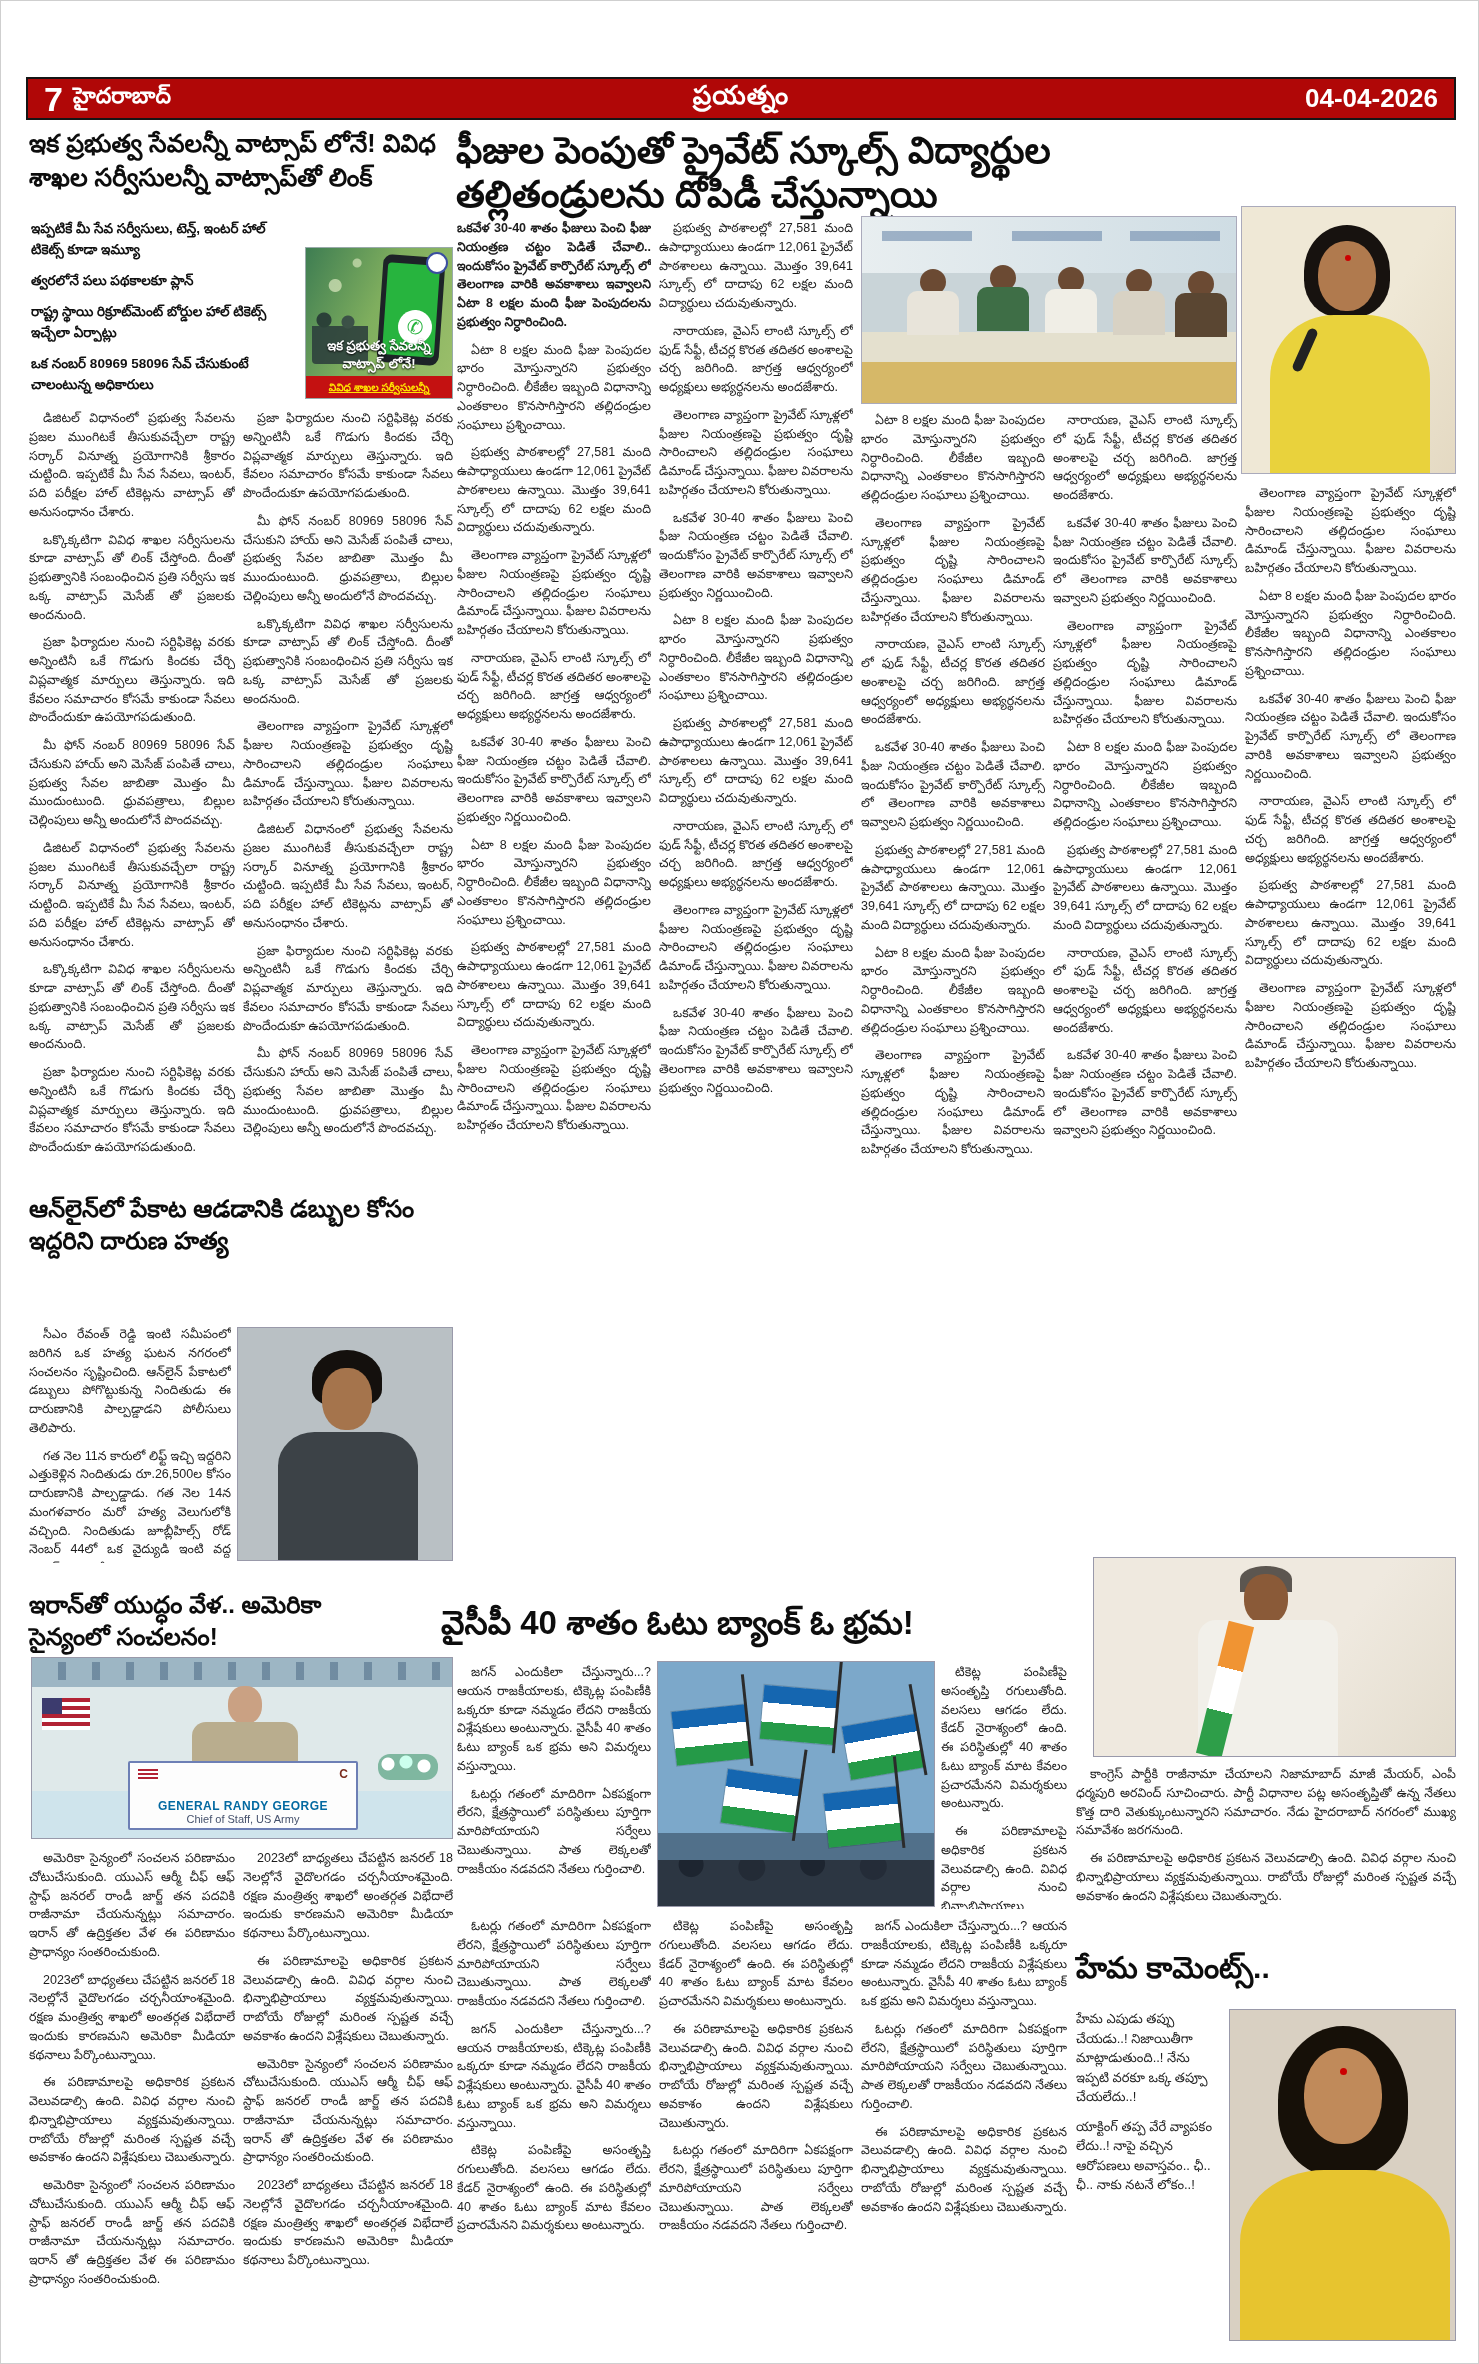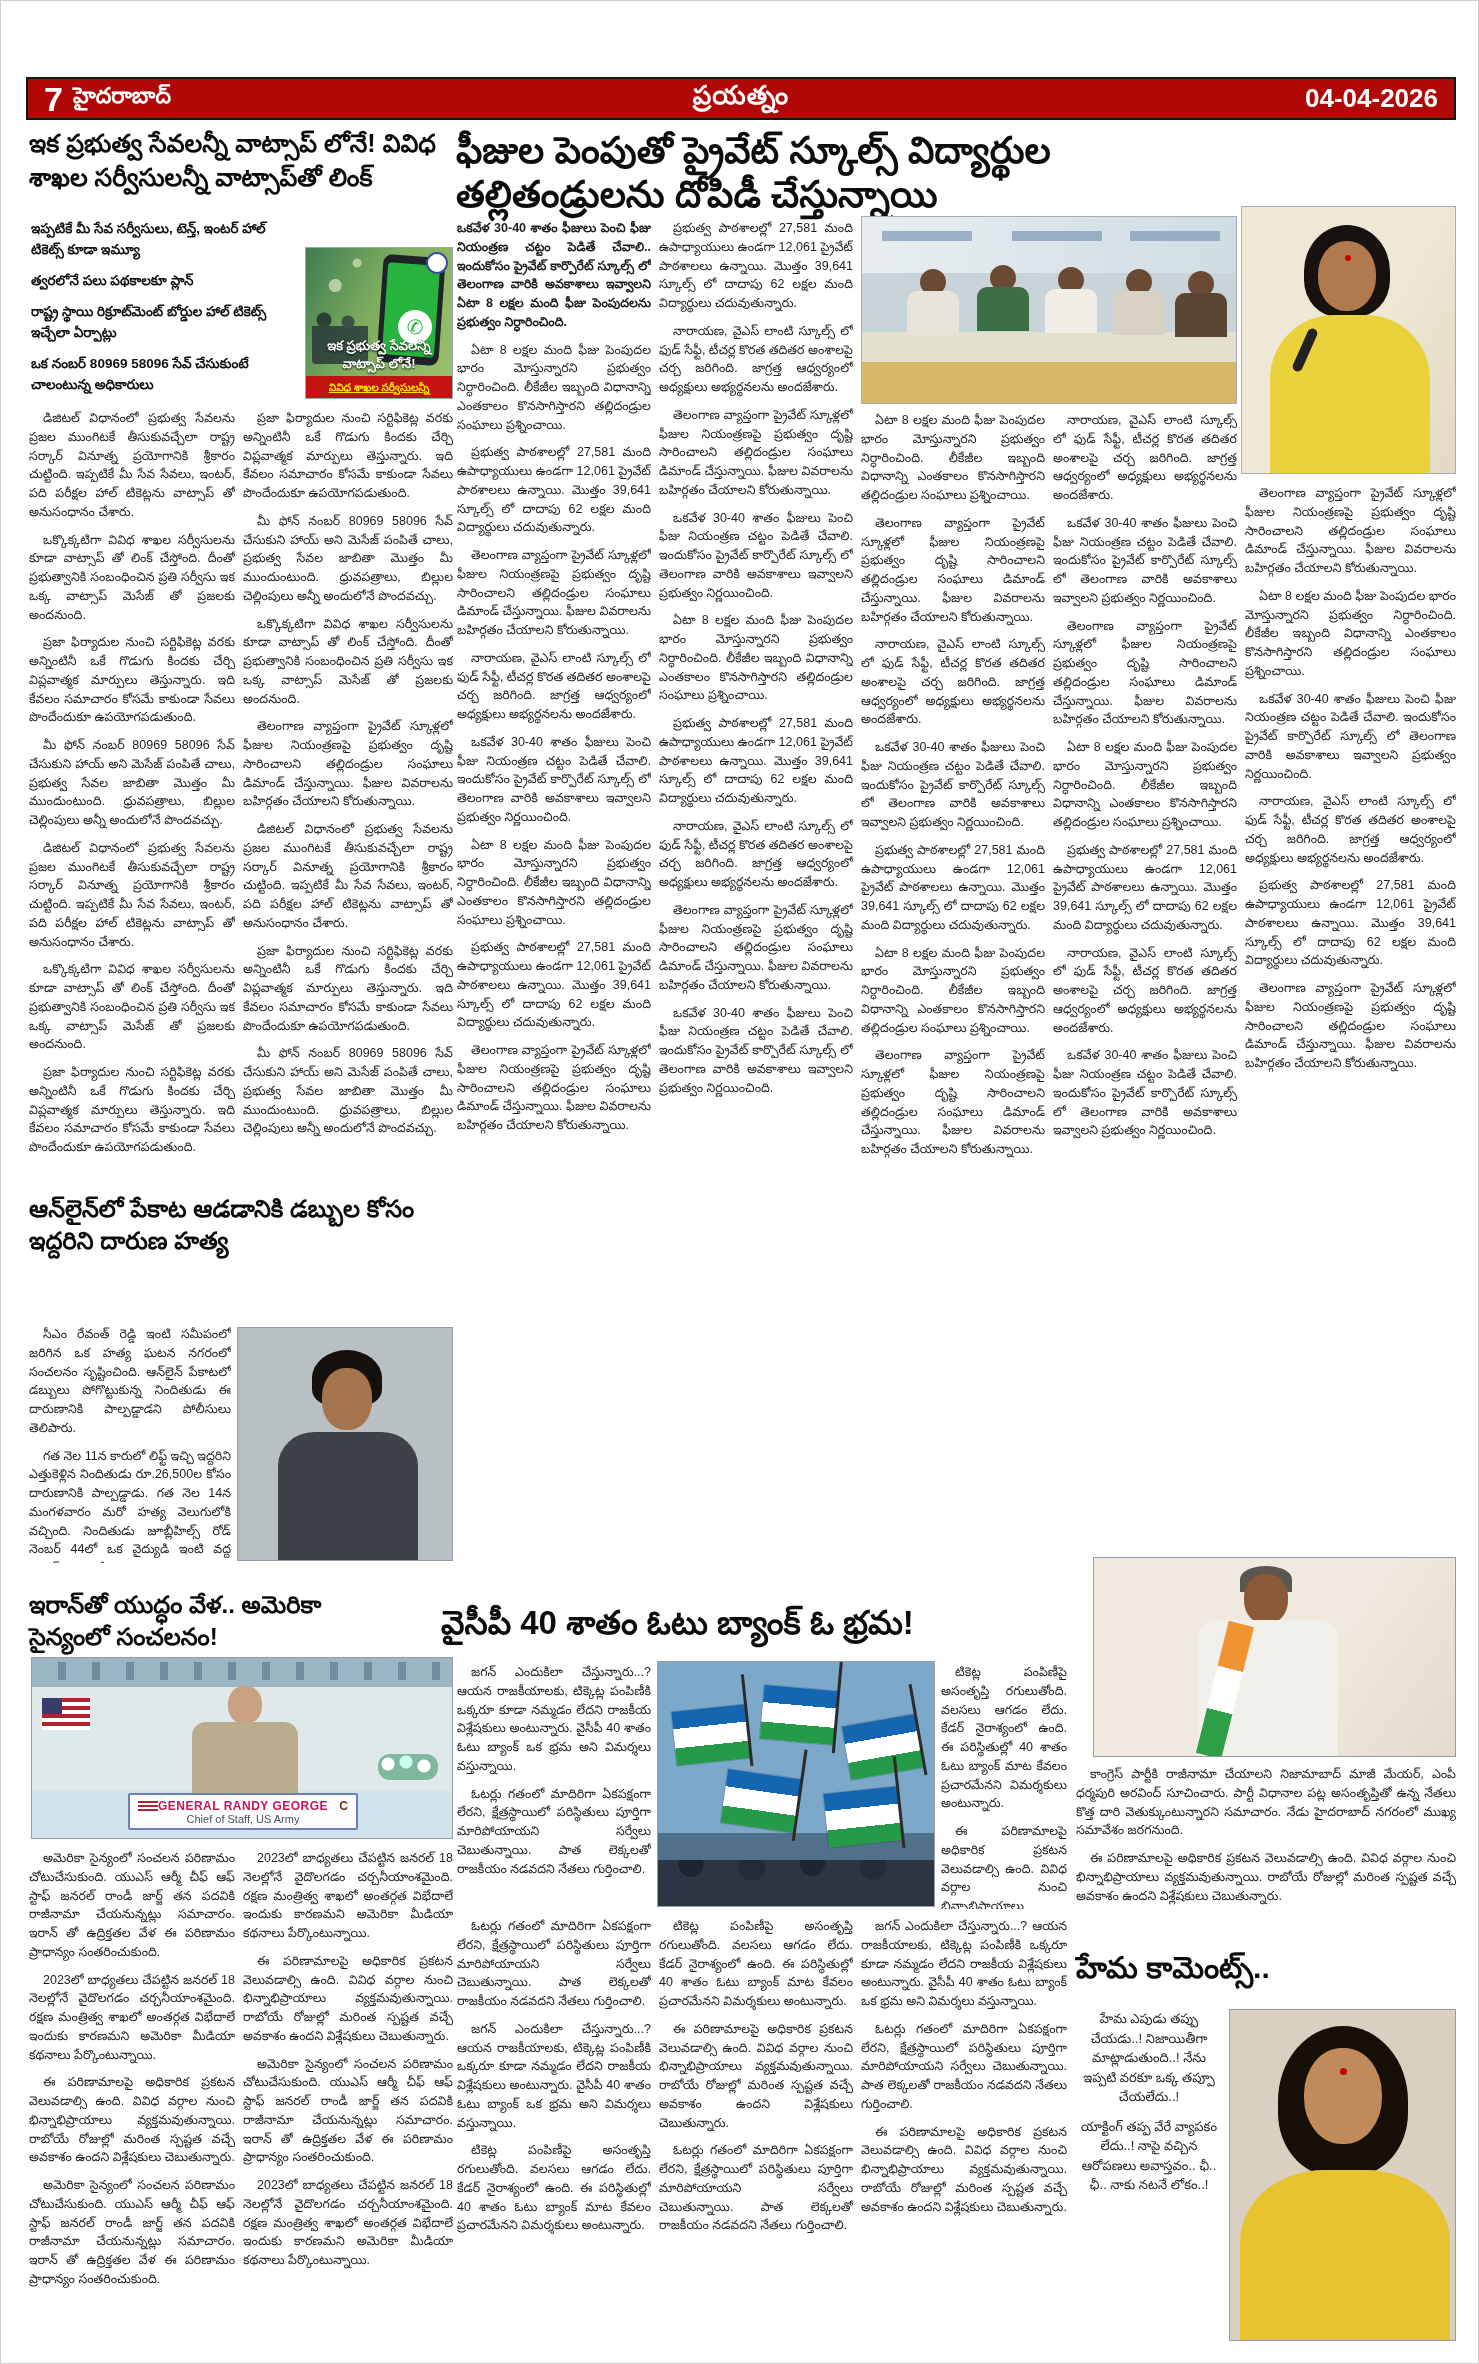--- a/index.html
+++ b/index.html
@@ -83,21 +83,21 @@
   .general-photo .usflag { position:absolute; left:10px; top:40px; width:48px; height:32px;
      background:repeating-linear-gradient(#b22234 0 4px, #fff 4px 8px); }
   .general-photo .usflag::after { content:""; position:absolute; left:0; top:0; width:20px; height:16px; background:#3c3b6e; }
   .general-photo .gen-head { position:absolute; left:196px; top:28px; width:34px; height:38px; border-radius:46%; background:#caa183; }
   .general-photo .gen-torso { position:absolute; left:160px; top:64px; width:106px; height:72px; border-radius:14px 14px 0 0; background:#b9ad8e; }
   .general-photo .flowers { position:absolute; right:14px; top:96px; width:60px; height:26px; border-radius:12px; background:
       radial-gradient(circle at 10px 10px,#fff 0 6px,transparent 7px),
       radial-gradient(circle at 28px 8px,#cfe 0 6px,transparent 7px),
       radial-gradient(circle at 46px 12px,#fff 0 6px,transparent 7px), #7fb7a0; }
   .nameplate { position:absolute; left:96px; bottom:8px; width:230px; background:#fdfdfd; border:2px solid #6d7fb5; border-radius:2px; text-align:center; padding:4px 4px 3px; }
-  .nameplate .np1 { font-size:12px; font-weight:800; color:#be185d; letter-spacing:.5px; }
+  .nameplate .np1 { font-size:12px; font-weight:800; color:#0369a1; letter-spacing:.5px;margin-top:32px; }
   .nameplate .np2 { font-size:11px; color:#44506b; }
   .nameplate .npflag { position:absolute; left:8px; top:6px; width:20px; height:12px; background:repeating-linear-gradient(#b22234 0 2px,#fff 2px 4px); }
   .nameplate .nplogo { position:absolute; right:8px; top:4px; font-size:12px; font-weight:800; color:#7a2c1d; }
 
   
   .e-head { position:absolute; left:440px; top:1602px; width:640px; font-size:33px; line-height:1.2; }
   .flags-photo { left:656px; top:1660px; width:278px; height:246px; border:1px solid #99a;
      background:linear-gradient(#7ca8ca 0 70%, #51708a 70% 100%); }
   .flag { position:absolute; width:74px; height:54px; background:linear-gradient(#1566b0 0 32%, #ffffff 32% 68%, #259a48 68% 100%); transform:rotate(-6deg); box-shadow:0 0 0 1px rgba(0,0,0,.15); }
   .flag::after { content:""; position:absolute; right:-2px; top:-30px; width:3px; height:92px; background:#2b2b2b; }
@@ -117,21 +117,21 @@
   .congress-photo .sash { position:absolute; left:118px; top:64px; width:26px; height:136px; transform:rotate(14deg);
      background:linear-gradient(#f09433 0 34%, #ffffff 34% 66%, #2e9e49 66% 100%); }
   .h-head { position:absolute; left:1075px; top:1950px; width:380px; font-size:30px; }
   .hema-photo { left:1228px; top:2008px; width:227px; height:332px; border:1px solid #99a;
      background:linear-gradient(#d9d0c2 0 100%); }
   .hema-photo .hair { position:absolute; left:48px; top:16px; width:130px; height:150px; border-radius:50% 50% 42% 42%; background:#161008; }
   .hema-photo .face { position:absolute; left:74px; top:38px; width:78px; height:96px; border-radius:48%; background:#c08a5a; }
   .hema-photo .bindi { position:absolute; left:110px; top:58px; width:7px; height:7px; border-radius:50%; background:#c00; }
   .hema-photo .saree { position:absolute; left:10px; top:160px; width:210px; height:180px; border-radius:40% 40% 0 0; background:#e7c42f; }
   .hema-col { left:1075px; top:2008px; width:146px; height:332px; font-size:13px; text-align:left; }
-  .hema-col p { text-indent:0; margin-bottom:10px;text-align:center; }
+  .hema-col p { text-indent:0; margin-bottom:10px; }
 </style>
 </head>
 <body>
 
 <div class="page">
 
   <div class="masthead">
     <span class="pageno">7</span>
     <span class="edition">హైదరాబాద్</span>
     <span class="title">ప్రయత్నం</span>

